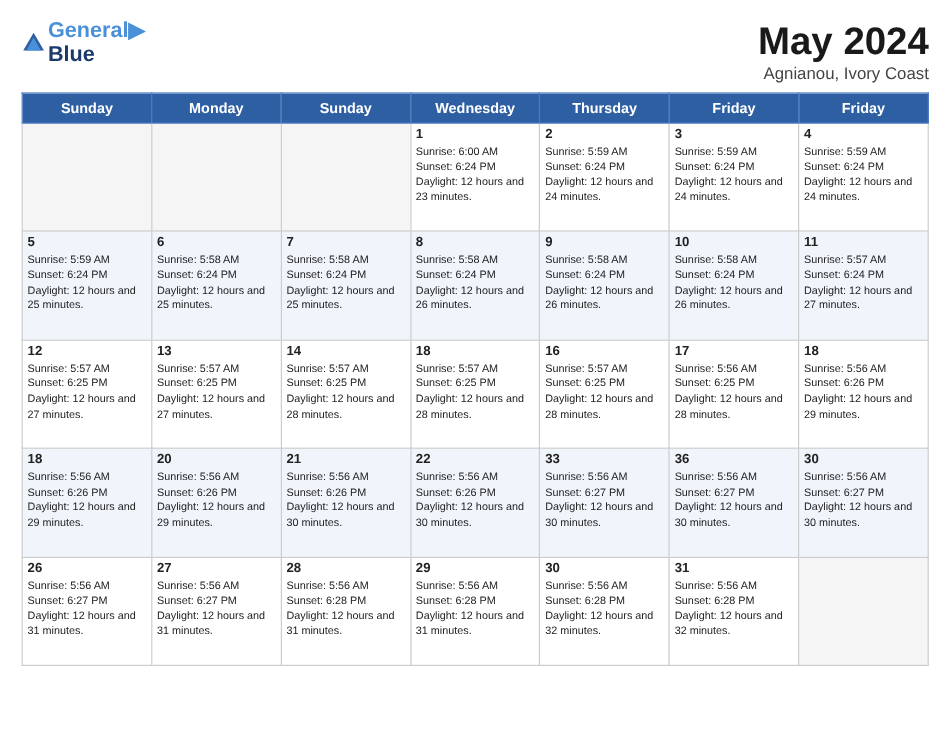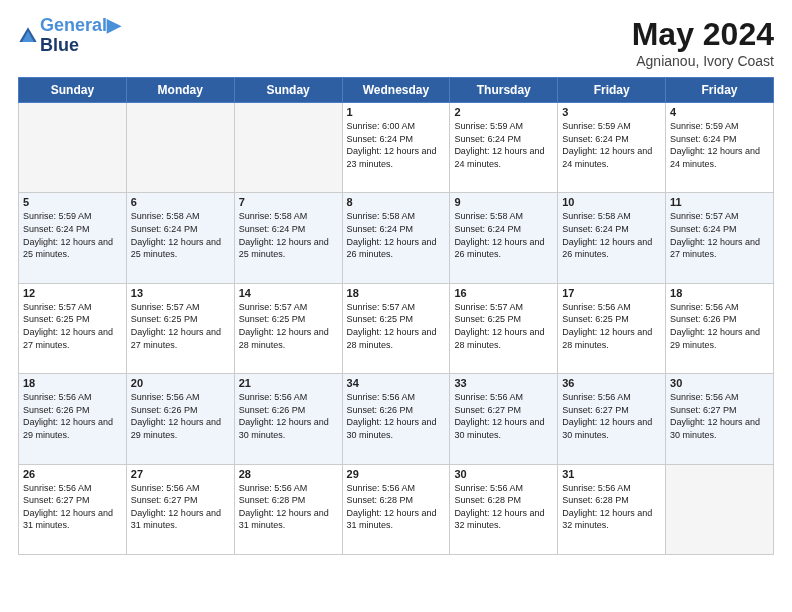--- a/index.html
+++ b/index.html
@@ -281,21 +281,21 @@
 and 29 minutes.</div>
           </td>
           <td class="alt-row">
             <span class="day-num">21</span>
             <div class="day-info">Sunrise: 5:56 AM
 Sunset: 6:26 PM
 Daylight: 12 hours
 and 30 minutes.</div>
           </td>
           <td class="alt-row">
-            <span class="day-num">34</span>
+            <span class="day-num">22</span>
             <div class="day-info">Sunrise: 5:56 AM
 Sunset: 6:26 PM
 Daylight: 12 hours
 and 30 minutes.</div>
           </td>
           <td class="alt-row">
             <span class="day-num">33</span>
             <div class="day-info">Sunrise: 5:56 AM
 Sunset: 6:27 PM
 Daylight: 12 hours

